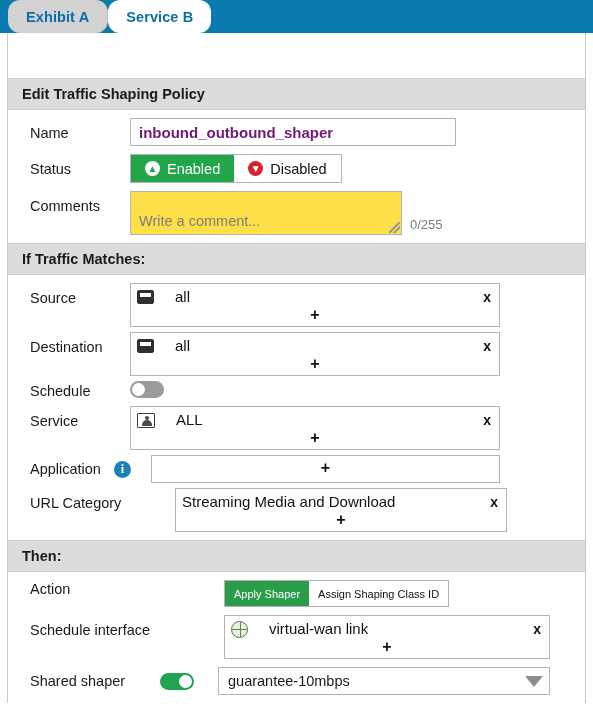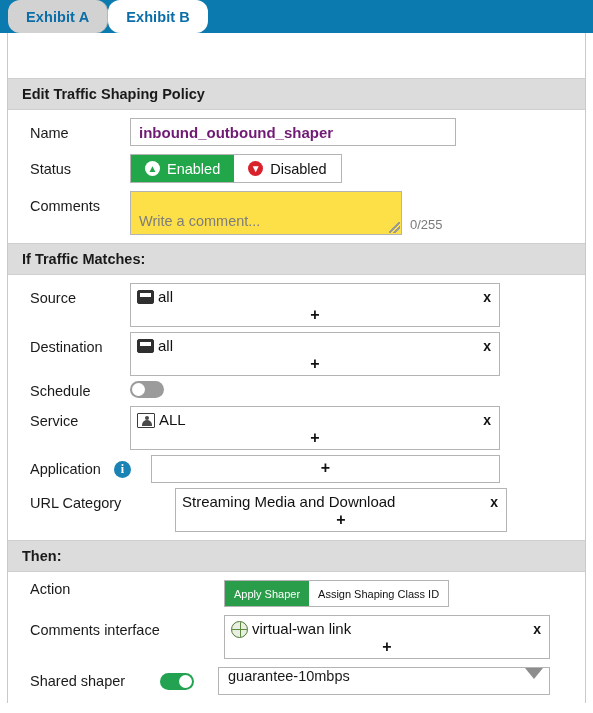--- a/index.html
+++ b/index.html
@@ -199,21 +199,21 @@
     min-height: 44px;
   }
   .selbox .chiprow {
     display: flex;
     align-items: center;
     justify-content: space-between;
   }
   .chip {
     display: flex;
     align-items: center;
-    gap: 4px;
+    gap: 21px;
     font-size: 15px;
     color: #111;
     line-height: 20px;
   }
   .chip-x {
     font-size: 14px;
     font-weight: bold;
     color: #111;
     cursor: pointer;
     padding-right: 2px;
@@ -322,21 +322,21 @@
   .toggle.on { background: #23a251; }
   .toggle.on .knob { right: 2px; }
 
   
   .dropdown {
     border: 1px solid #b4b4b4;
     background: #fff;
     height: 28px;
     box-sizing: border-box;
     display: flex;
-    align-items: flex-start;
+    align-items: center;
     justify-content: space-between;
     padding: 0 6px 0 9px;
     font-size: 14.5px;
     color: #1a1a1a;
     cursor: pointer;
   }
   .caret {
     width: 0; height: 0;
     border-left: 9px solid transparent;
     border-right: 9px solid transparent;
@@ -347,21 +347,21 @@
   .spacer-xs { height: 5px; }
 </style>
 </head>
 <body>
 
 <div class="tabstrip">
   <div class="tab inactive">
     <span>Exhibit A</span>
   </div>
   <div class="tab active">
-    <span>Exhibit B</span>
+    <span>Service B</span>
   </div>
 </div>
 
 <div class="page">
 
   <div class="white-gap"></div>
 
   <div class="panel">
 
     <div class="section-header">Edit Traffic Shaping Policy</div>
@@ -524,21 +524,21 @@
           <div class="seg off">
             <span>Assign Shaping Class ID</span>
           </div>
         </div>
       </div>
     </div>
 
     <div class="spacer-sm"></div>
 
     <div class="row">
-      <div class="label" style="width:194px;">Comments interface</div>
+      <div class="label" style="width:194px;">Schedule interface</div>
       <div class="field" style="padding-right:35px;">
         <div class="selbox">
           <div class="chiprow">
             <span class="chip">
               <span class="ico ico-globe"></span>
               <span>virtual-wan link</span>
             </span>
             <span class="chip-x">x</span>
           </div>
           <div class="plusrow">+</div>

